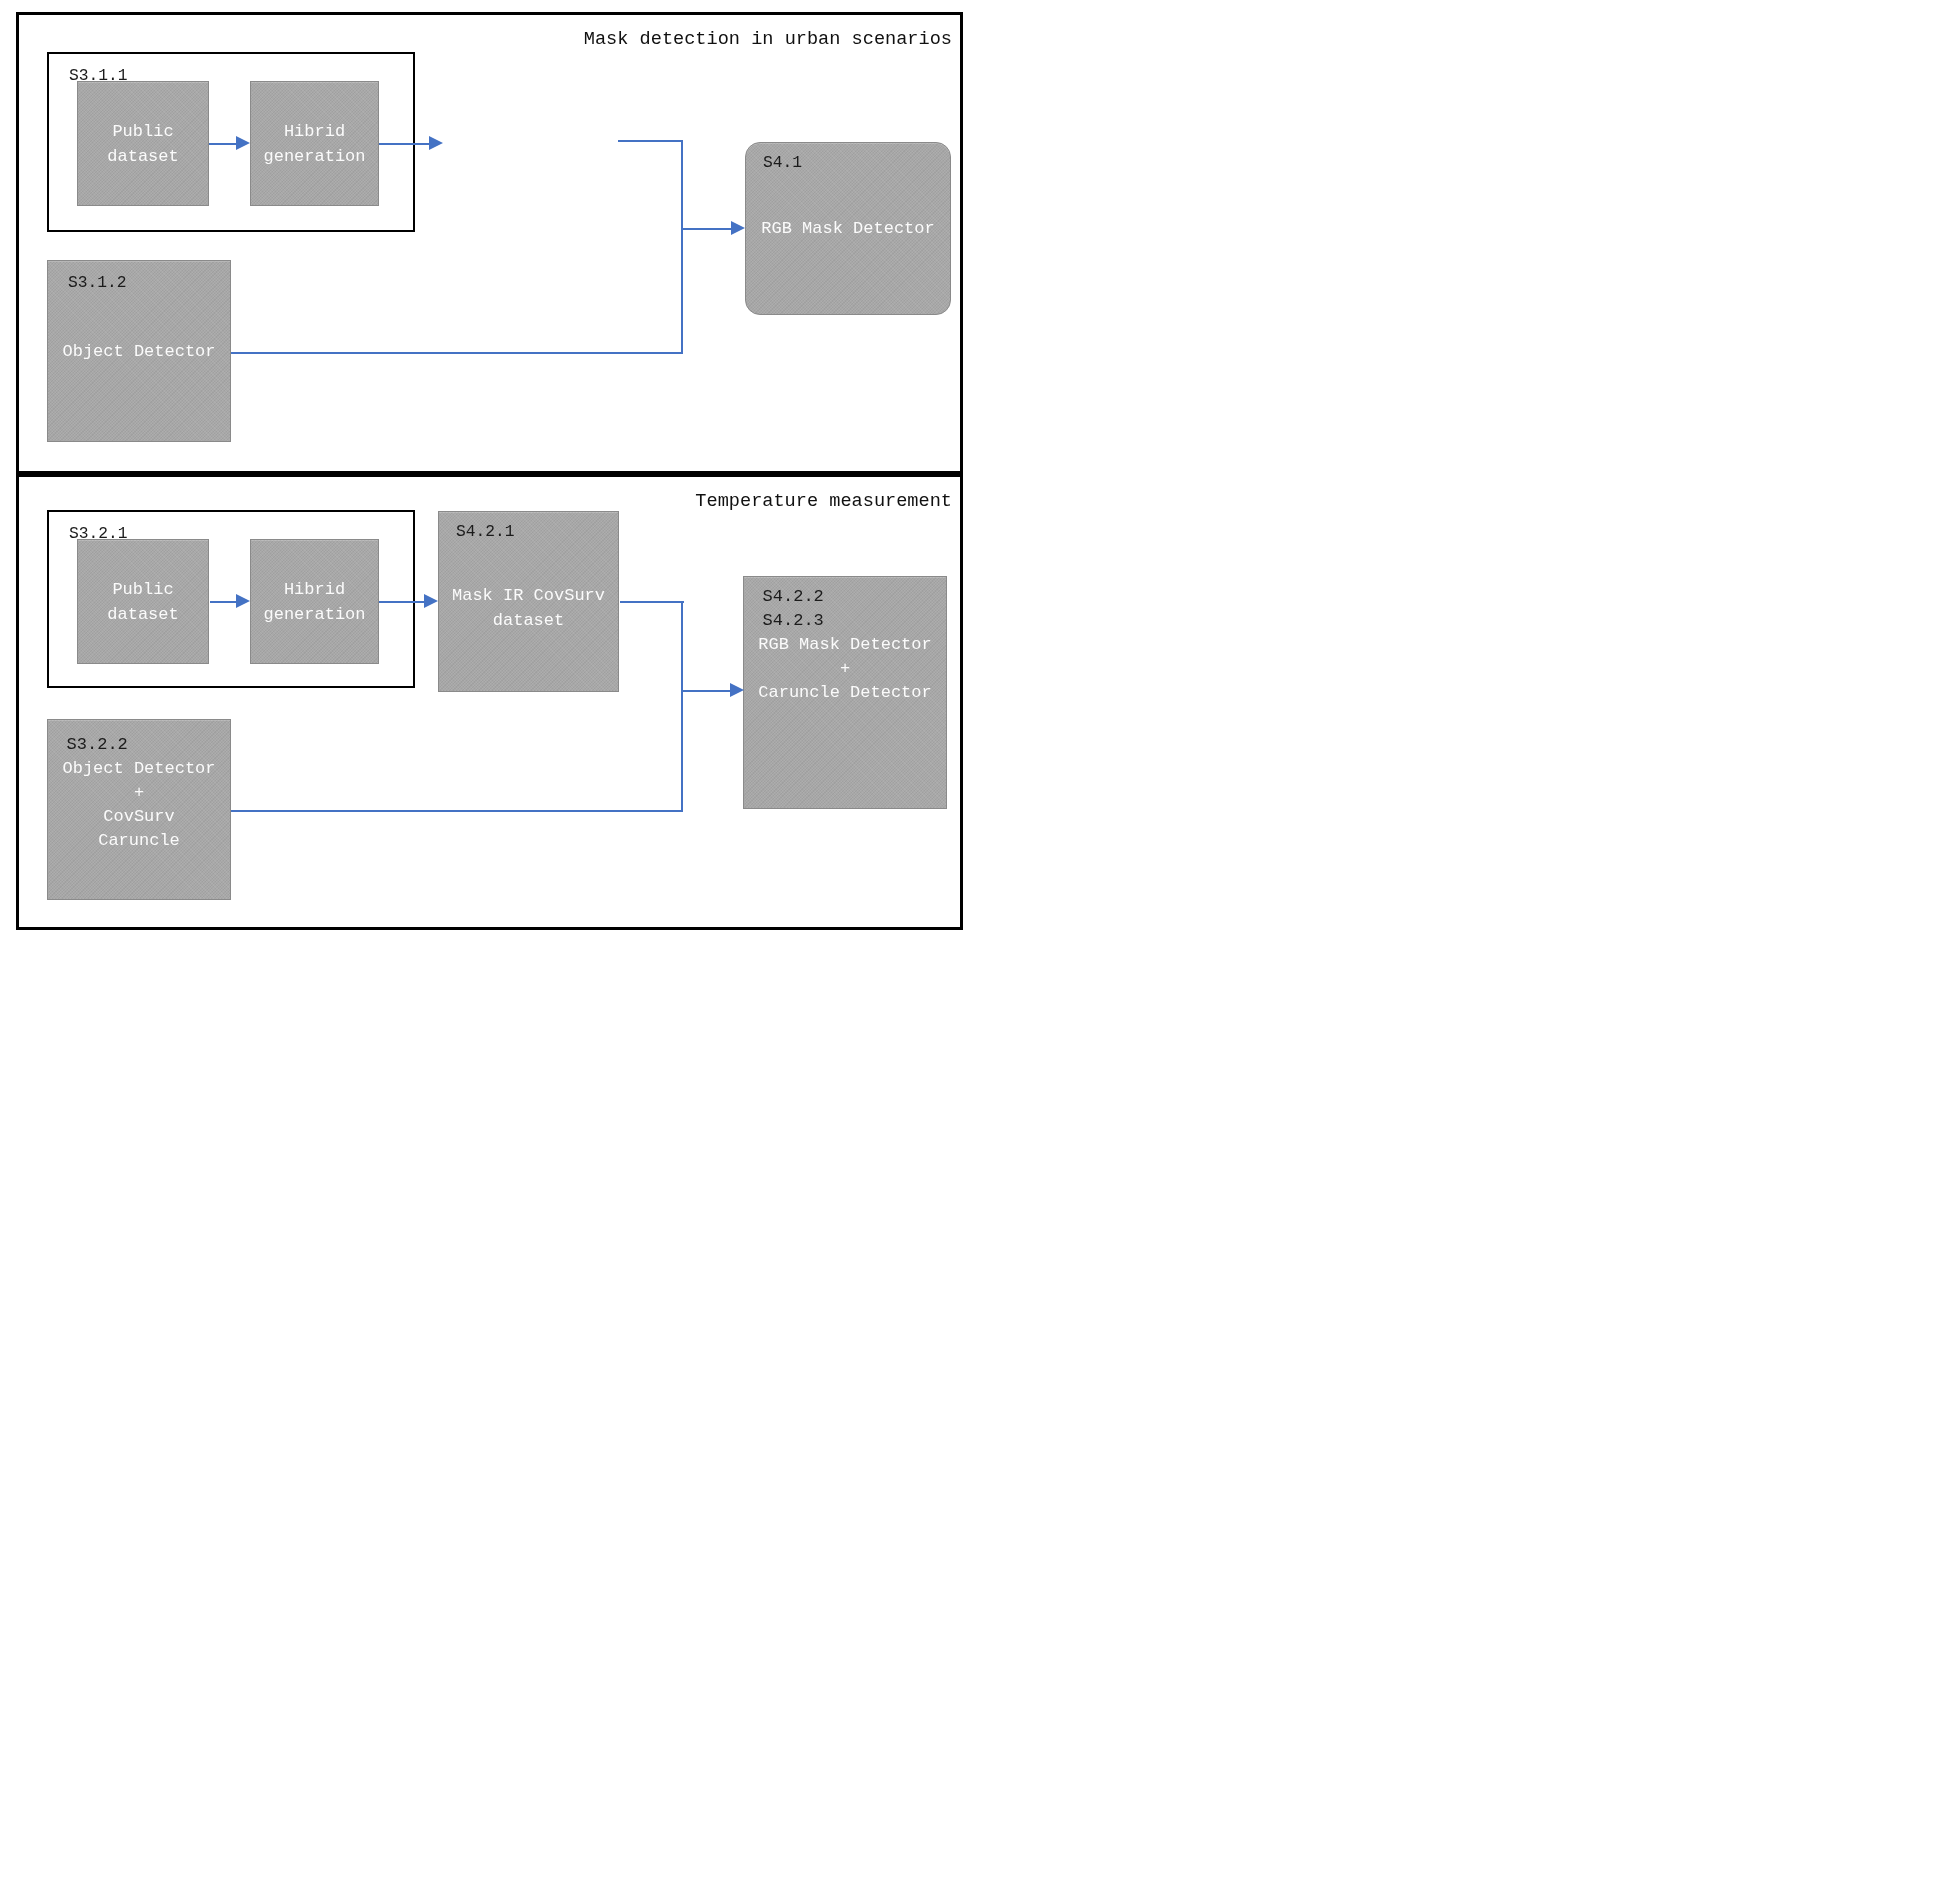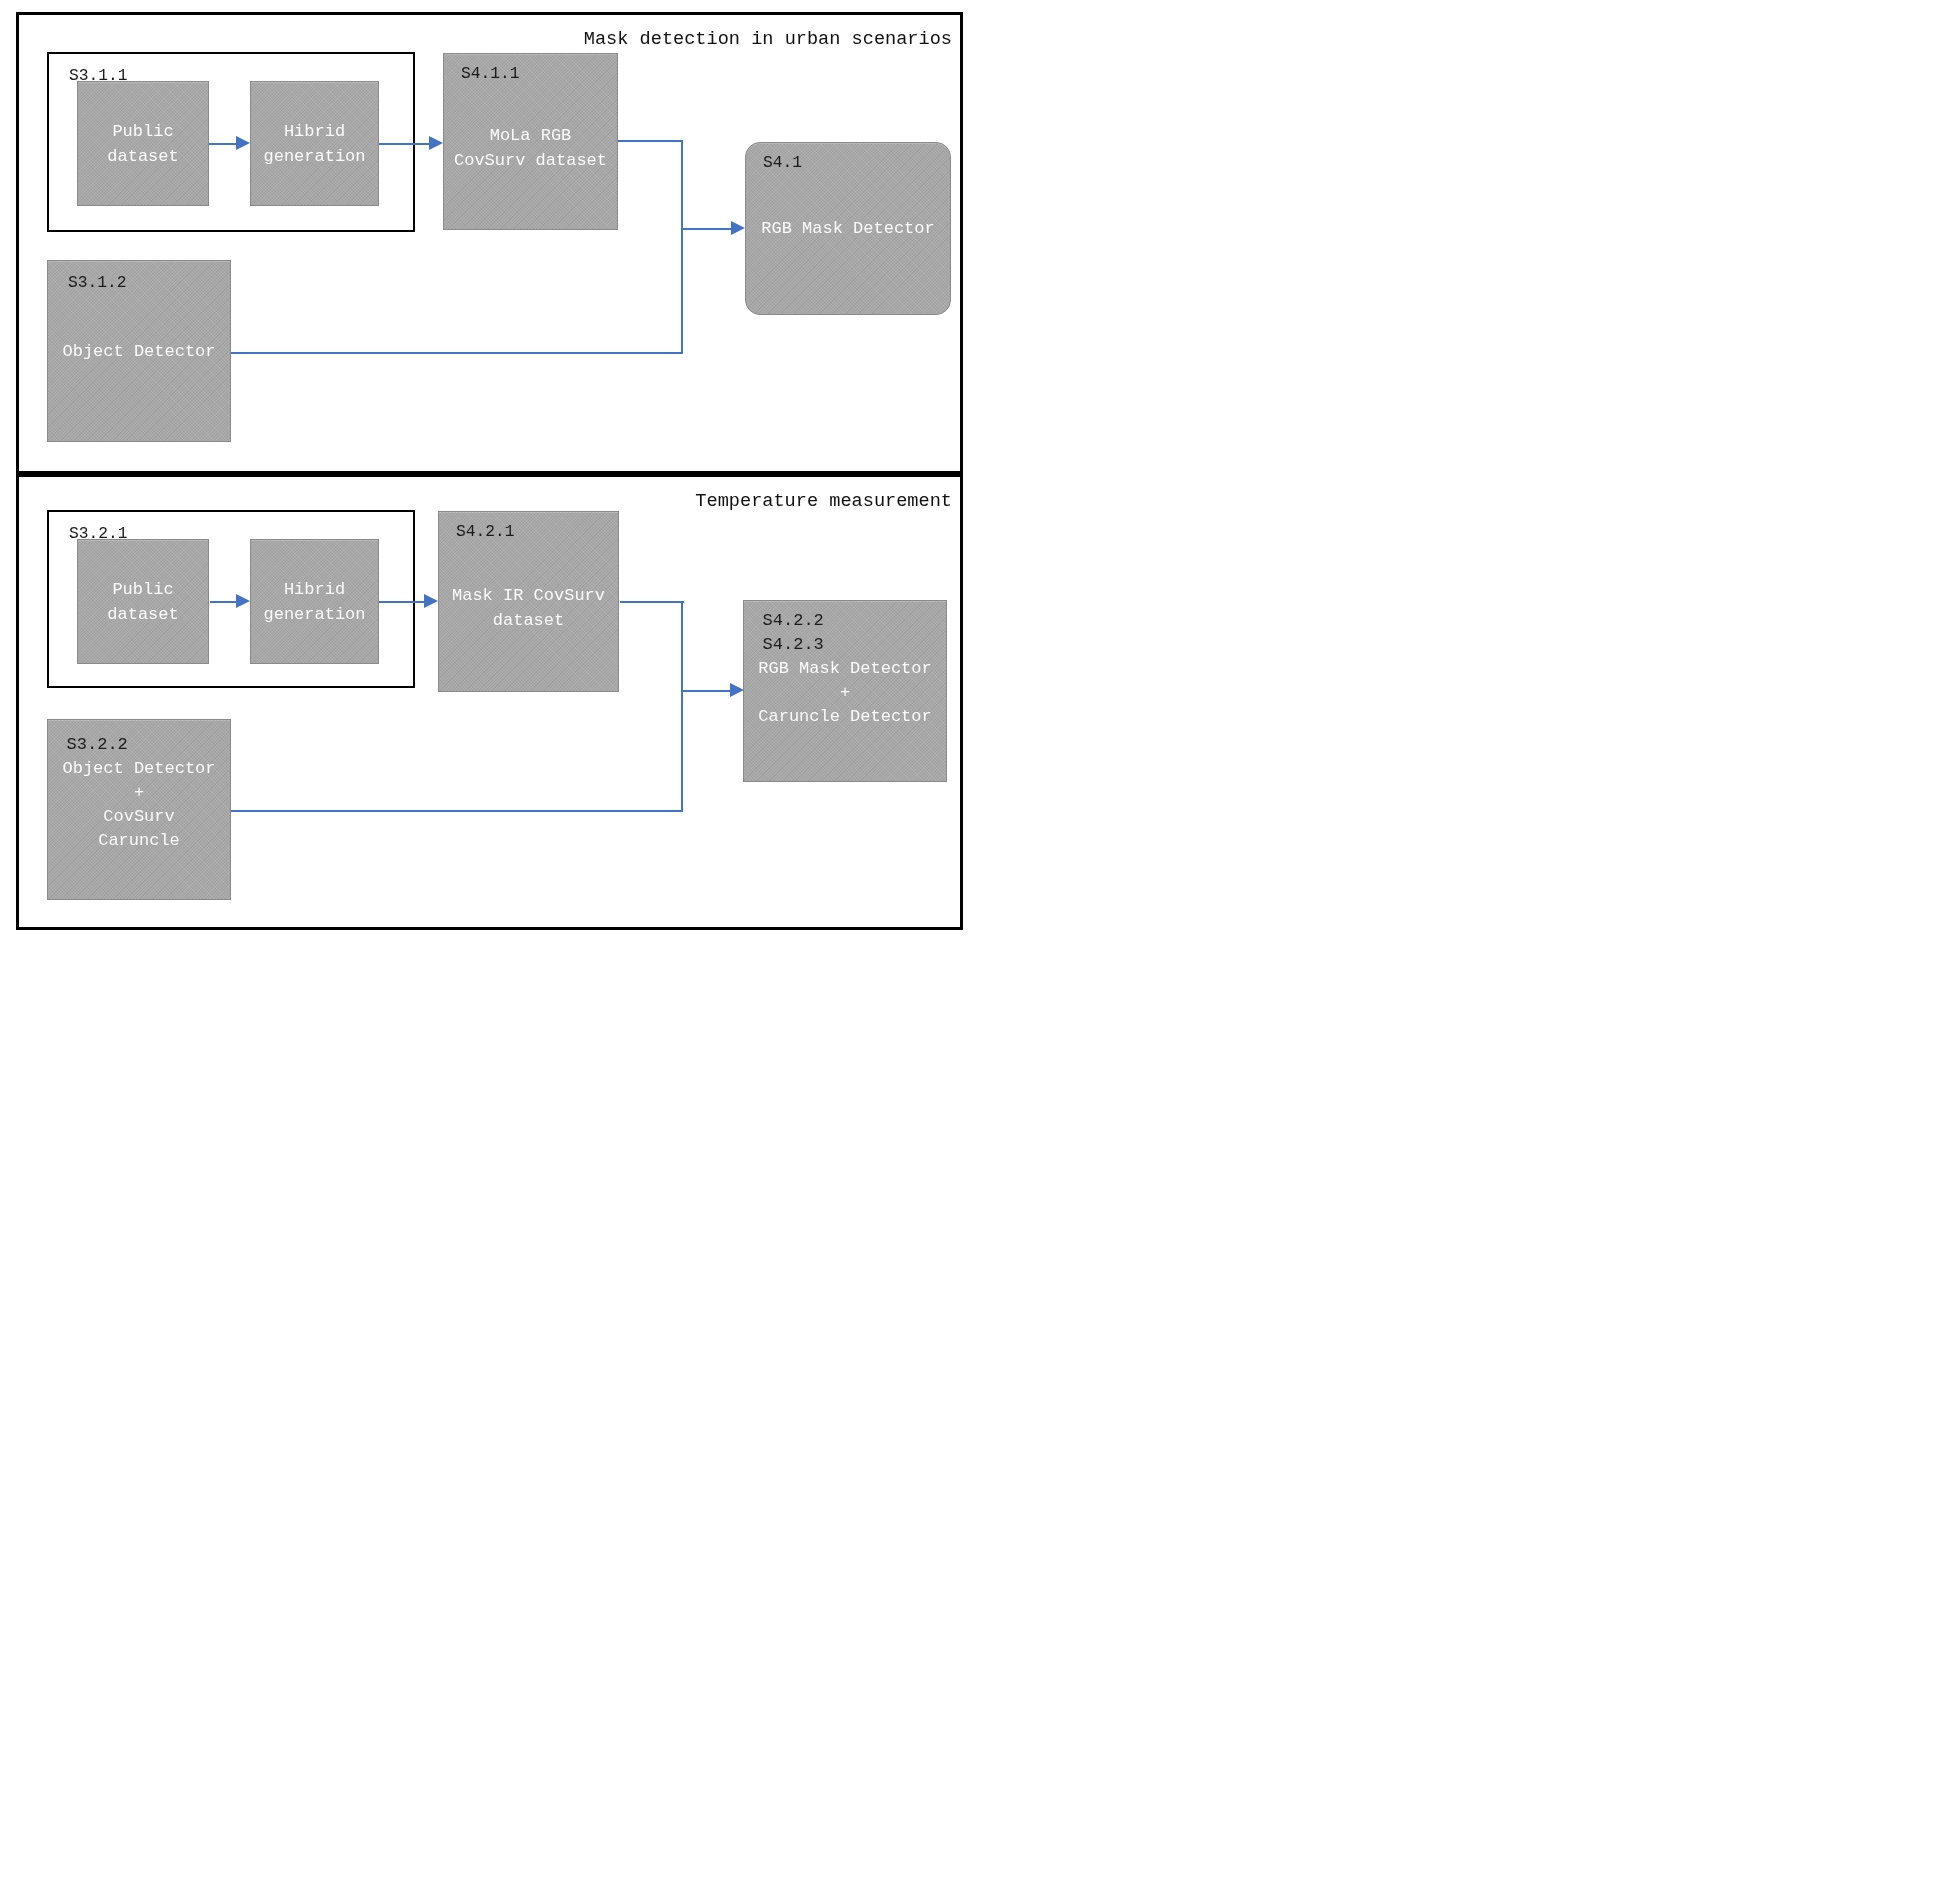--- a/index.html
+++ b/index.html
@@ -53,25 +53,20 @@
   <div class="gbox" style="left:77px;top:81px;width:132px;height:125px;">
     <span class="bline">Public</span>
     <span class="bline">dataset</span>
   </div>
 
   <div class="gbox" style="left:250px;top:81px;width:129px;height:125px;">
     <span class="bline">Hibrid</span>
     <span class="bline">generation</span>
   </div>
 
-  <div class="gbox" style="left:443px;top:53px;width:175px;height:177px;">
-    <span class="blabel">S4.1.1</span>
-    <span class="bline pad-dn">MoLa RGB</span>
-    <span class="bline">CovSurv dataset</span>
-  </div>
 
   <div class="gbox" style="left:745px;top:142px;width:206px;height:173px;border-radius:15px;">
     <span class="blabel">S4.1</span>
     <span class="bline">RGB Mask Detector</span>
   </div>
 
   <div class="gbox" style="left:47px;top:260px;width:184px;height:182px;">
     <span class="blabel" style="left:20px;top:13px;">S3.1.2</span>
     <span class="bline">Object Detector</span>
   </div>
@@ -105,21 +100,21 @@
     <span class="bline">Hibrid</span>
     <span class="bline">generation</span>
   </div>
 
   <div class="gbox" style="left:438px;top:511px;width:181px;height:181px;">
     <span class="blabel">S4.2.1</span>
     <span class="bline pad-dn">Mask IR CovSurv</span>
     <span class="bline">dataset</span>
   </div>
 
-  <div class="gbox flow" style="left:743px;top:600px;width:204px;height:182px;padding-top:7.7px;">
+  <div class="gbox flow" style="left:743px;top:576px;width:204px;height:233px;padding-top:7.7px;">
     <span class="bline blabel-inline">S4.2.2</span>
     <span class="bline blabel-inline">S4.2.3</span>
     <span class="bline">RGB Mask Detector</span>
     <span class="bline">+</span>
     <span class="bline">Caruncle Detector</span>
   </div>
 
   <div class="gbox flow" style="left:47px;top:719px;width:184px;height:181px;padding-top:13px;">
     <span class="bline blabel-inline">S3.2.2</span>
     <span class="bline">Object Detector</span>

